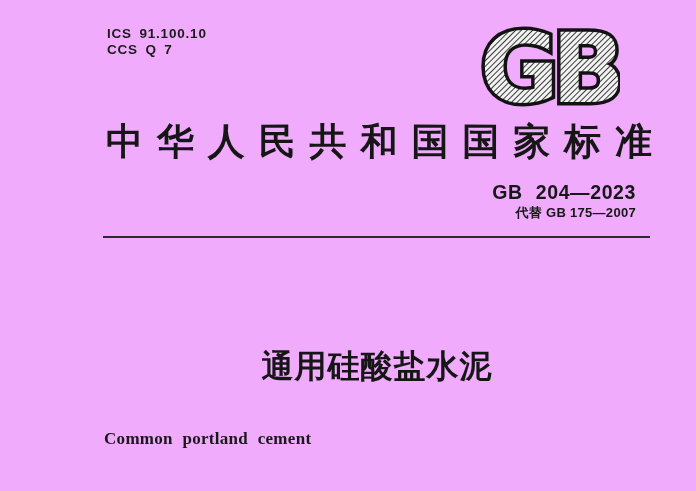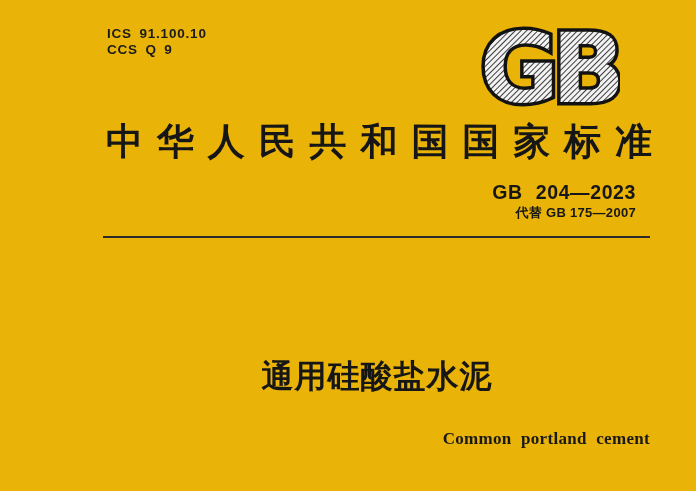--- a/index.html
+++ b/index.html
@@ -4,21 +4,21 @@
 <style>
   html, body {
     margin: 0;
     padding: 0;
     background: #ffffff;
   }
   .page {
     position: relative;
     width: 696px;
     height: 491px;
-    background: #eab308;
+    background: #f0abfc;
     color: #1a1a1a;
     font-family: "Liberation Sans", sans-serif;
     overflow: hidden;
   }
 
   
   .ics-block {
     position: absolute;
     left: 107px;
     top: 26px;
@@ -83,53 +83,53 @@
     top: 236px;
     width: 547px;
     height: 2px;
     background: #2b2b2b;
   }
 
   
   .title-zh {
     position: absolute;
     left: 104px;
-    top: 355px;
+    top: 345px;
     width: 546px;
     text-align: center;
     font-family: Liberation Mono, monospace;
     font-weight: bold;
     font-size: 32px;
     letter-spacing: 1px;
     color: #161616;
   }
 
   
   .title-en {
     position: absolute;
     left: 104px;
     top: 429px;
     width: 546px;
-    text-align: right;
+    text-align: left;
     font-family: "Liberation Serif", "DejaVu Serif", serif;
     font-weight: bold;
     font-size: 17px;
     letter-spacing: 0.3px;
     word-spacing: 5px;
     color: #191919;
   }
 </style>
 </head>
 <body>
 
 <div class="page">
 
   <div class="ics-block">
     <div>ICS 91.100.10</div>
-    <div>CCS Q 9</div>
+    <div>CCS Q 7</div>
   </div>
 
   <svg class="gb-logo" viewBox="0 0 142 88" xmlns="http://www.w3.org/2000/svg">
     <defs>
       <pattern id="hatch" width="4" height="4" patternUnits="userSpaceOnUse" patternTransform="rotate(45)">
         <rect width="4" height="4" fill="#f3f3f3"></rect>
         <line x1="0" y1="0" x2="0" y2="4" stroke="#1a1a1a" stroke-width="1.7"></line>
       </pattern>
     </defs>
     <text x="71" y="80" text-anchor="middle" font-family="DejaVu Sans, sans-serif" font-size="96" font-weight="bold" letter-spacing="-7" fill="url(#hatch)" stroke="#121212" stroke-width="7" style="paint-order: stroke fill;">GB</text>

